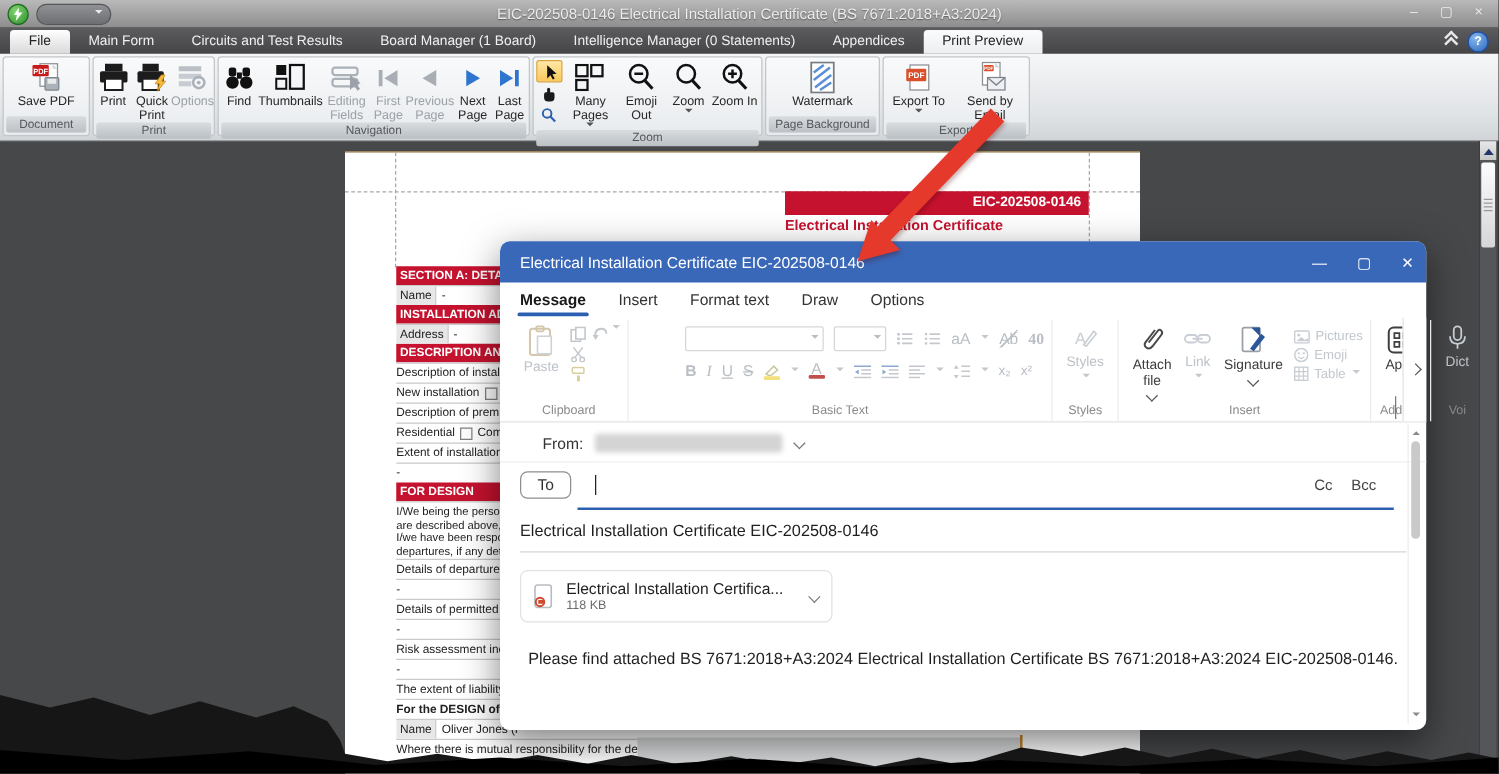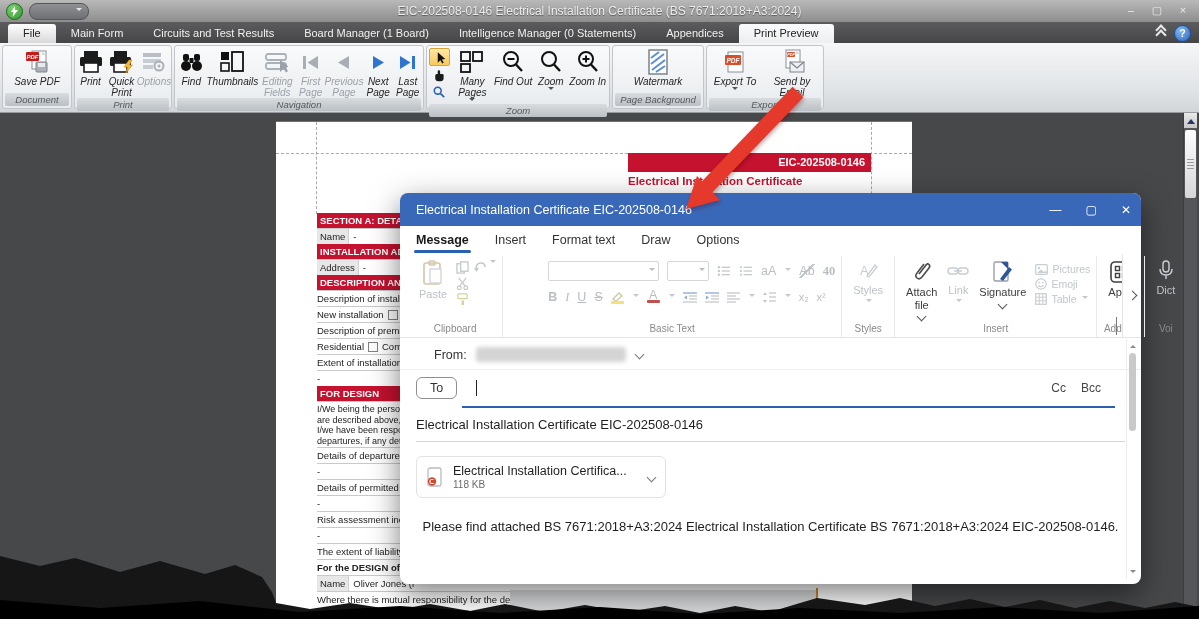--- a/index.html
+++ b/index.html
@@ -35,21 +35,21 @@
   .chev2 i{display:block;width:6px;height:6px;border-left:2px solid #e8e8e8;border-top:2px solid #e8e8e8;
     transform:rotate(45deg);margin-top:-3px;}
   .helpbtn{width:15px;height:15px;border-radius:50%;background:radial-gradient(circle at 35% 30%,#86b9ef,#2c66bd);
     border:1px solid #1d4fa0;color:#fff;font-size:10px;font-weight:bold;text-align:center;line-height:15px;}
 
   
   .ribbon{left:0;top:43px;width:1199px;height:70px;
     background:linear-gradient(#f5f6f7,#e0e3e6 70%,#d2d5d8);border-bottom:1px solid #979b9f;
     display:flex;align-items:stretch;padding-top:2px;box-sizing:border-box;}
   .rgroup{height:64px;margin-left:2px;border:1px solid #c2c6ca;border-radius:3px;
-    background:linear-gradient(#f9fafb,#e8ebee);display:flex;flex-direction:column;box-sizing:border-box;font-style:italic;}
+    background:linear-gradient(#f9fafb,#e8ebee);display:flex;flex-direction:column;box-sizing:border-box;}
   .rbtns{flex:1;display:flex;align-items:flex-start;justify-content:center;padding:1px 1px 0;}
   .rlabel{height:13px;margin:0 2px 2px;background:linear-gradient(#d8dcdf,#bbc0c4);border-radius:2px;
     font-size:9.5px;color:#54585c;text-align:center;line-height:13px;}
   .rbtn{display:flex;flex-direction:column;align-items:center;padding-top:1px;border-radius:3px;}
   .ric{height:28px;display:flex;align-items:center;justify-content:center;}
   .rtxt{font-size:10px;line-height:1.1;text-align:center;color:#262626;}
   .dis .rtxt{color:#9ba1a8;}
   .dd{width:0;height:0;border:3px solid transparent;border-top-color:#555;display:inline-block;}
   .toolstack{display:flex;flex-direction:column;gap:1px;margin:1px 3px 0 1px;}
   .tool{width:19px;height:16px;border-radius:2px;display:flex;align-items:center;justify-content:center;}
@@ -357,21 +357,21 @@
           <span class="dd"></span>
         </div>
         <div class="rbtn" style="width:44px">
           <div class="ric">
             <svg width="24" height="24" viewBox="0 0 24 24">
                 <circle cx="10" cy="9" r="7" fill="none" stroke="#111" stroke-width="2"></circle>
                 <line x1="6.5" y1="9" x2="13.5" y2="9" stroke="#111" stroke-width="2"></line>
                 <line x1="15" y1="14.5" x2="21" y2="21" stroke="#111" stroke-width="2.4"></line>
               </svg>
           </div>
-          <div class="rtxt">Find Out</div>
+          <div class="rtxt">Emoji Out</div>
         </div>
         <div class="rbtn" style="width:34px">
           <div class="ric">
             <svg width="24" height="24" viewBox="0 0 24 24">
                 <circle cx="10" cy="9" r="7" fill="none" stroke="#111" stroke-width="2"></circle>
                 <line x1="15" y1="14.5" x2="21" y2="21" stroke="#111" stroke-width="2.4"></line>
               </svg>
           </div>
           <div class="rtxt">Zoom</div>
           <span class="dd"></span>

